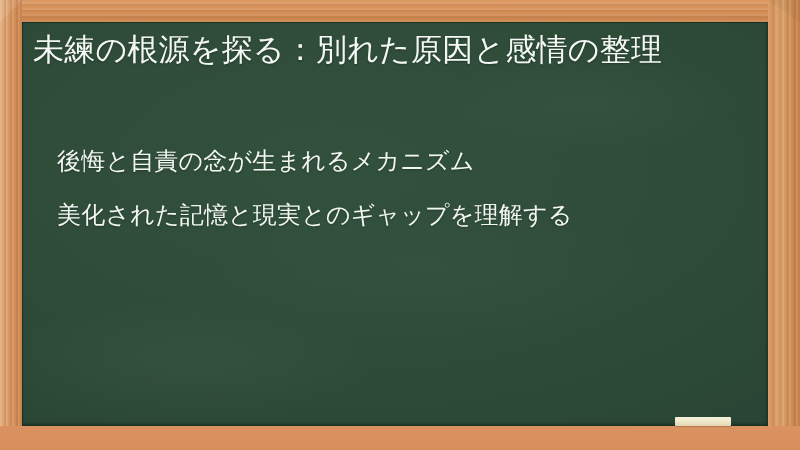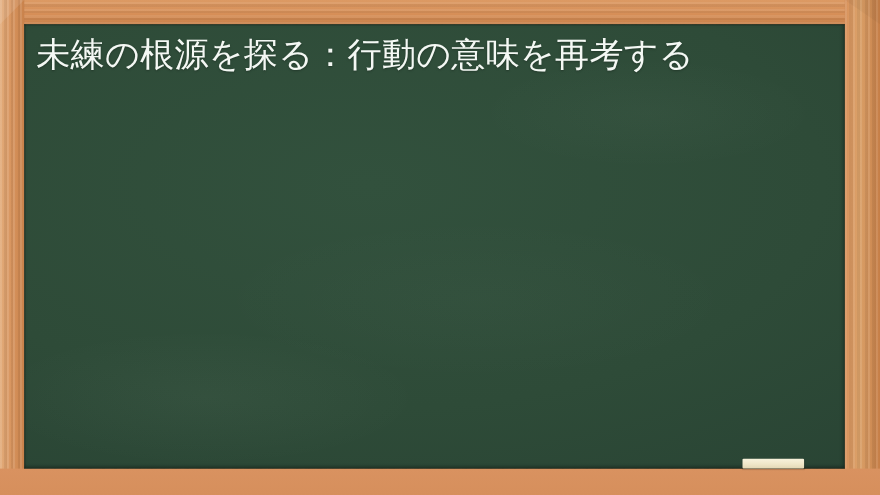--- a/index.html
+++ b/index.html
@@ -209,23 +209,25 @@
   <div class="frame-right"></div>
   <div class="frame-bottom"></div>
   <div class="miter-tl"></div>
   <div class="miter-tr"></div>
 
   <div class="board">
     <div class="board-dust"></div>
 
     <div class="board-content">
 
-      <div class="title">未練の根源を探る：行動の意味を再考する</div>
+      <div class="title">未練の根源を探る：別れた原因と感情の整理</div>
 
       <ul class="bullets">
+        <li>後悔と自責の念が生まれるメカニズム</li>
+        <li>美化された記憶と現実とのギャップを理解する</li>
       </ul>
 
     </div>
   </div>
 
   <div class="chalk"></div>
 
 </div>
 
 </body></html>

